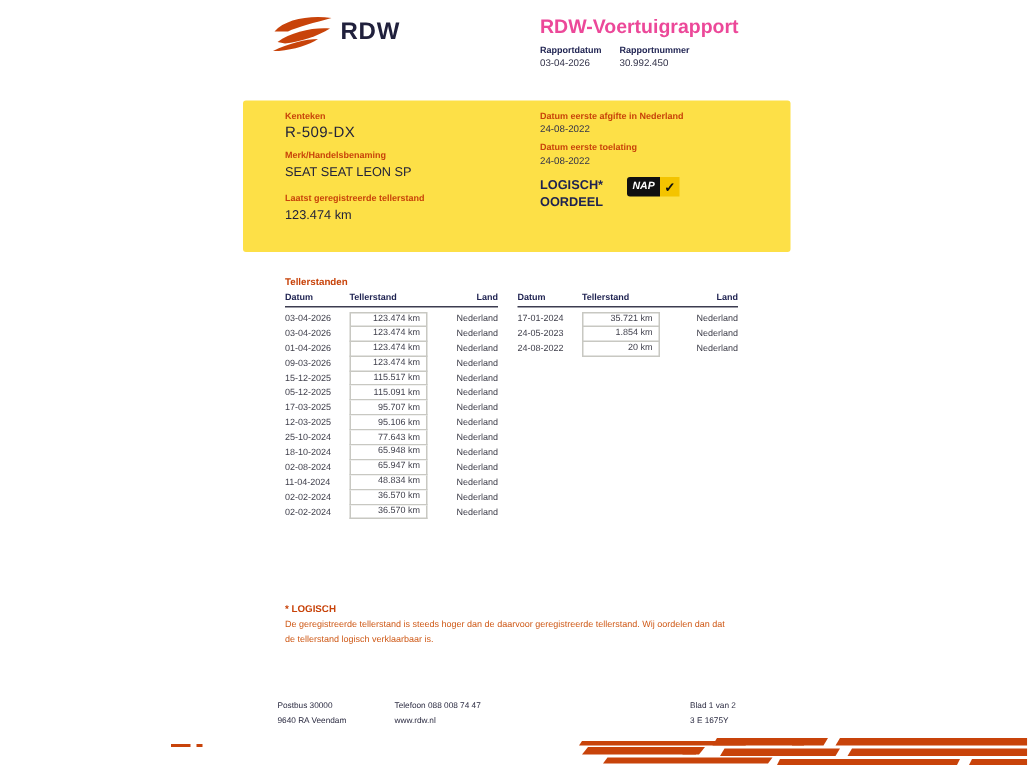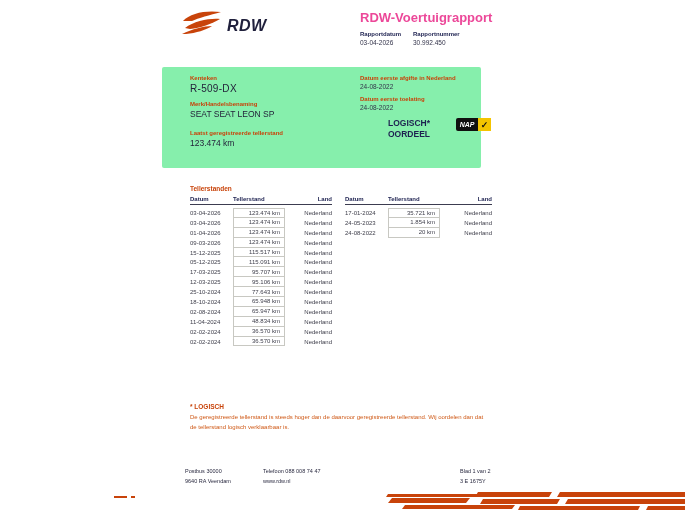--- a/index.html
+++ b/index.html
@@ -1,35 +1,35 @@
 <!DOCTYPE html>
 <html><head>
 <meta charset="utf-8">
 <style>
   html,body{margin:0;padding:0;background:#ffffff;}
   .page{position:relative;width:685px;height:514px;background:#ffffff;overflow:hidden;
         font-family:"Liberation Sans",sans-serif;color:#23233a;}
 
   
-  .logo{position:absolute;left:182px;top:9px;display:flex;align-items:flex-end;gap:5px;font-style:italic;}
+  .logo{position:absolute;left:182px;top:9px;display:flex;align-items:center;gap:5px;}
   .logo-text{font-size:16px;font-weight:bold;color:#20203c;letter-spacing:0.5px;}
   .title{position:absolute;left:360px;top:10px;margin:0;font-size:13px;font-weight:bold;color:#ec4899;}
   .meta{position:absolute;left:360px;top:31px;display:flex;gap:12px;}
   .meta-label{font-size:6px;font-weight:bold;color:#1d2150;}
   .meta-value{font-size:6.5px;color:#33334a;margin-top:2px;}
 
   
-  .panel{position:absolute;left:162px;top:67px;width:319px;height:101px;background:#86efac;border-radius:2px;}
+  .panel{position:absolute;left:162px;top:67px;width:365px;height:101px;background:#fde047;border-radius:2px;}
   .panel-left{position:absolute;left:28px;top:8px;}
   .panel-right{position:absolute;left:198px;top:8px;}
   .lbl{font-size:6px;font-weight:bold;color:#c8430a;margin-bottom:2px;}
   .val-lg{font-size:10px;color:#23233a;margin-bottom:7px;letter-spacing:0.3px;}
   .val-md{font-size:8.5px;color:#23233a;margin-bottom:11px;}
   .val-sm{font-size:6.5px;color:#33334a;margin-bottom:6px;}
-  .verdict-row{display:flex;align-items:flex-start;margin-top:7px;gap:26px;margin-left:28px;}
+  .verdict-row{display:flex;align-items:flex-start;margin-top:7px;gap:16px;}
   .verdict{font-size:8.5px;font-weight:bold;color:#1d2150;line-height:1.35;}
   .nap{display:flex;align-items:center;}
   .nap-black{width:22px;height:13px;background:#101010;border-radius:2px 0 0 2px;color:#ffffff;
              font-size:7px;font-weight:bold;font-style:italic;display:flex;align-items:center;justify-content:center;}
   .nap-yellow{width:13px;height:13px;background:#f4c400;display:flex;align-items:center;justify-content:center;
               font-size:9px;font-weight:bold;color:#101010;}
 
   
   .section-title{position:absolute;left:190px;top:185px;font-size:6.5px;font-weight:bold;color:#c8430a;}
   .mtable{position:absolute;top:196px;}

